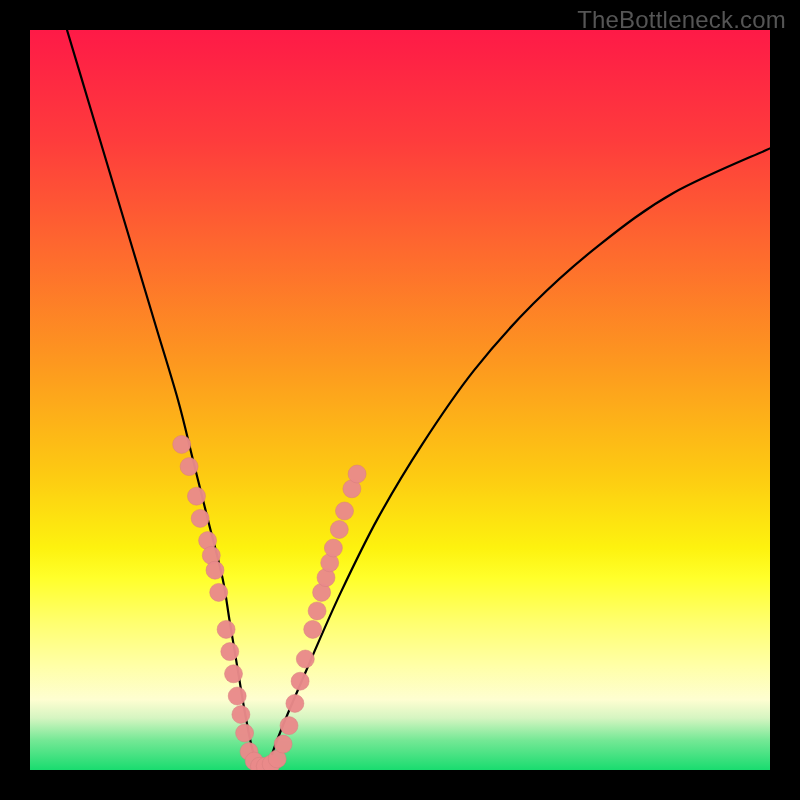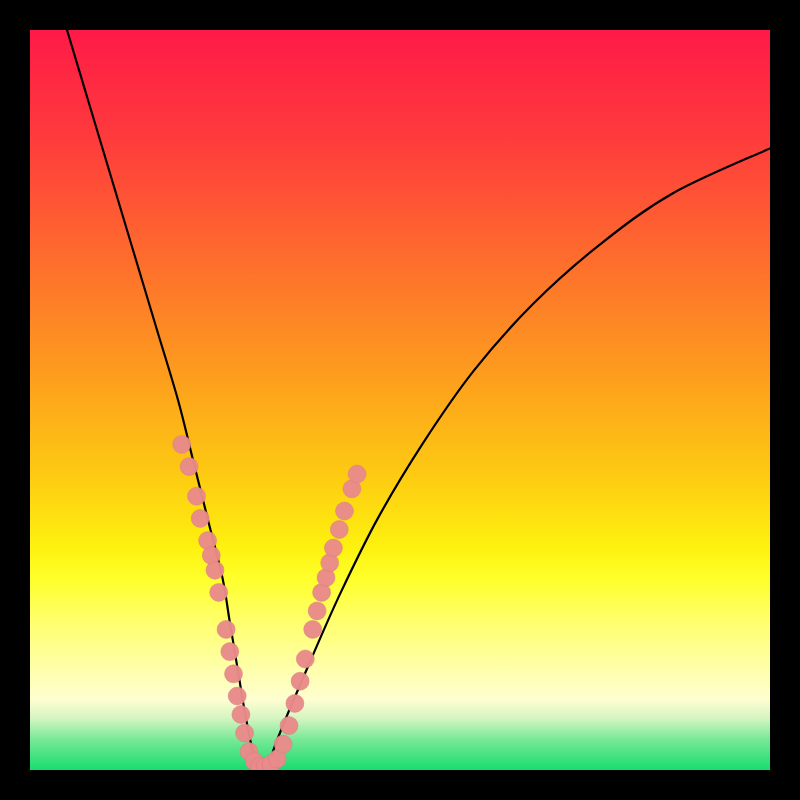--- a/index.html
+++ b/index.html
@@ -112,13 +112,14 @@
           <circle cx="299.7" cy="532.8" r="9" fill="#e98a8a" stroke="#d77f7f" stroke-width="0.5" fill-opacity="0.97"></circle>
           <circle cx="303.4" cy="518.0" r="9" fill="#e98a8a" stroke="#d77f7f" stroke-width="0.5" fill-opacity="0.97"></circle>
           <circle cx="309.3" cy="499.5" r="9" fill="#e98a8a" stroke="#d77f7f" stroke-width="0.5" fill-opacity="0.97"></circle>
           <circle cx="314.5" cy="481.0" r="9" fill="#e98a8a" stroke="#d77f7f" stroke-width="0.5" fill-opacity="0.97"></circle>
           <circle cx="321.9" cy="458.8" r="9" fill="#e98a8a" stroke="#d77f7f" stroke-width="0.5" fill-opacity="0.97"></circle>
           <circle cx="327.1" cy="444.0" r="9" fill="#e98a8a" stroke="#d77f7f" stroke-width="0.5" fill-opacity="0.97"></circle>
         </g>
     </svg>
   </div>
 
+  <div class="watermark">TheBottleneck.com</div>
 </div>
 
 </body></html>

